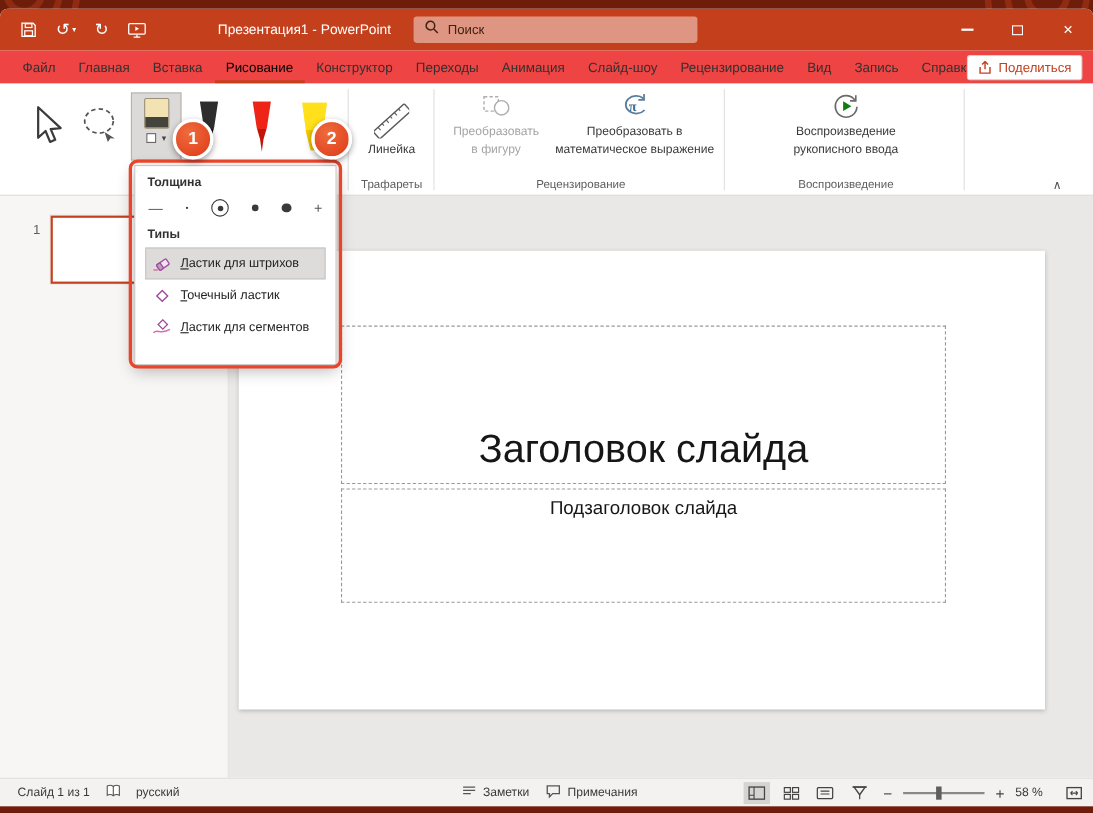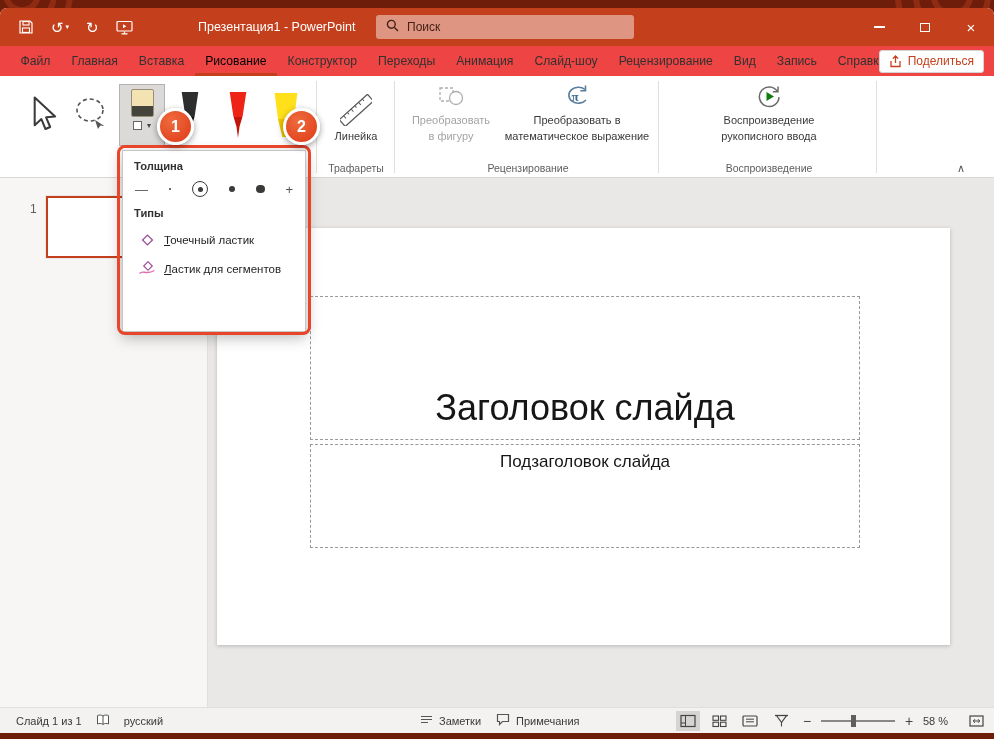--- a/index.html
+++ b/index.html
@@ -362,20 +362,30 @@
         <span class="dot" style="width:2.5px;height:2.5px"></span>
         <span class="ring">
             <span class="dot" style="width:5px;height:5px"></span>
           </span>
         <span class="dot" style="width:6.5px;height:6.5px"></span>
         <span class="dot" style="width:8.5px;height:8.5px"></span>
         <span class="szbtn">+</span>
       </div>
       <h4>Типы</h4>
       <div style="margin-top:6px">
+        <div class="emi selected">
+          <svg width="18" height="16" viewBox="0 0 18 16">
+              <path d="M1.5 13.5h4" stroke="#E06AB0" stroke-width="1.4"></path>
+              <g transform="rotate(-35 10 8)">
+                <rect x="4.5" y="5.5" width="10.5" height="6" rx="1" fill="#F2E2F2" stroke="#9B4F9B" stroke-width="1.2"></rect>
+                <rect x="4.5" y="5.5" width="4" height="6" rx="1" fill="#C79BC7" stroke="#9B4F9B" stroke-width="1.2"></rect>
+              </g>
+            </svg>
+          <span class="emi-label">Ластик для штрихов</span>
+        </div>
         <div class="emi">
           <svg width="18" height="16" viewBox="0 0 18 16">
               <rect x="6" y="4.5" width="7" height="7" transform="rotate(45 9.5 8)" fill="#fff" stroke="#9B4F9B" stroke-width="1.3"></rect>
             </svg>
           <span class="emi-label">Точечный ластик</span>
         </div>
         <div class="emi">
           <svg width="18" height="16" viewBox="0 0 18 16">
               <path d="M1.5 12.5C5 8.5 8 14.5 16.5 9.5" fill="none" stroke="#E06AB0" stroke-width="1.4"></path>
               <rect x="7" y="2" width="6" height="6" transform="rotate(45 10 5)" fill="#fff" stroke="#9B4F9B" stroke-width="1.2"></rect>

